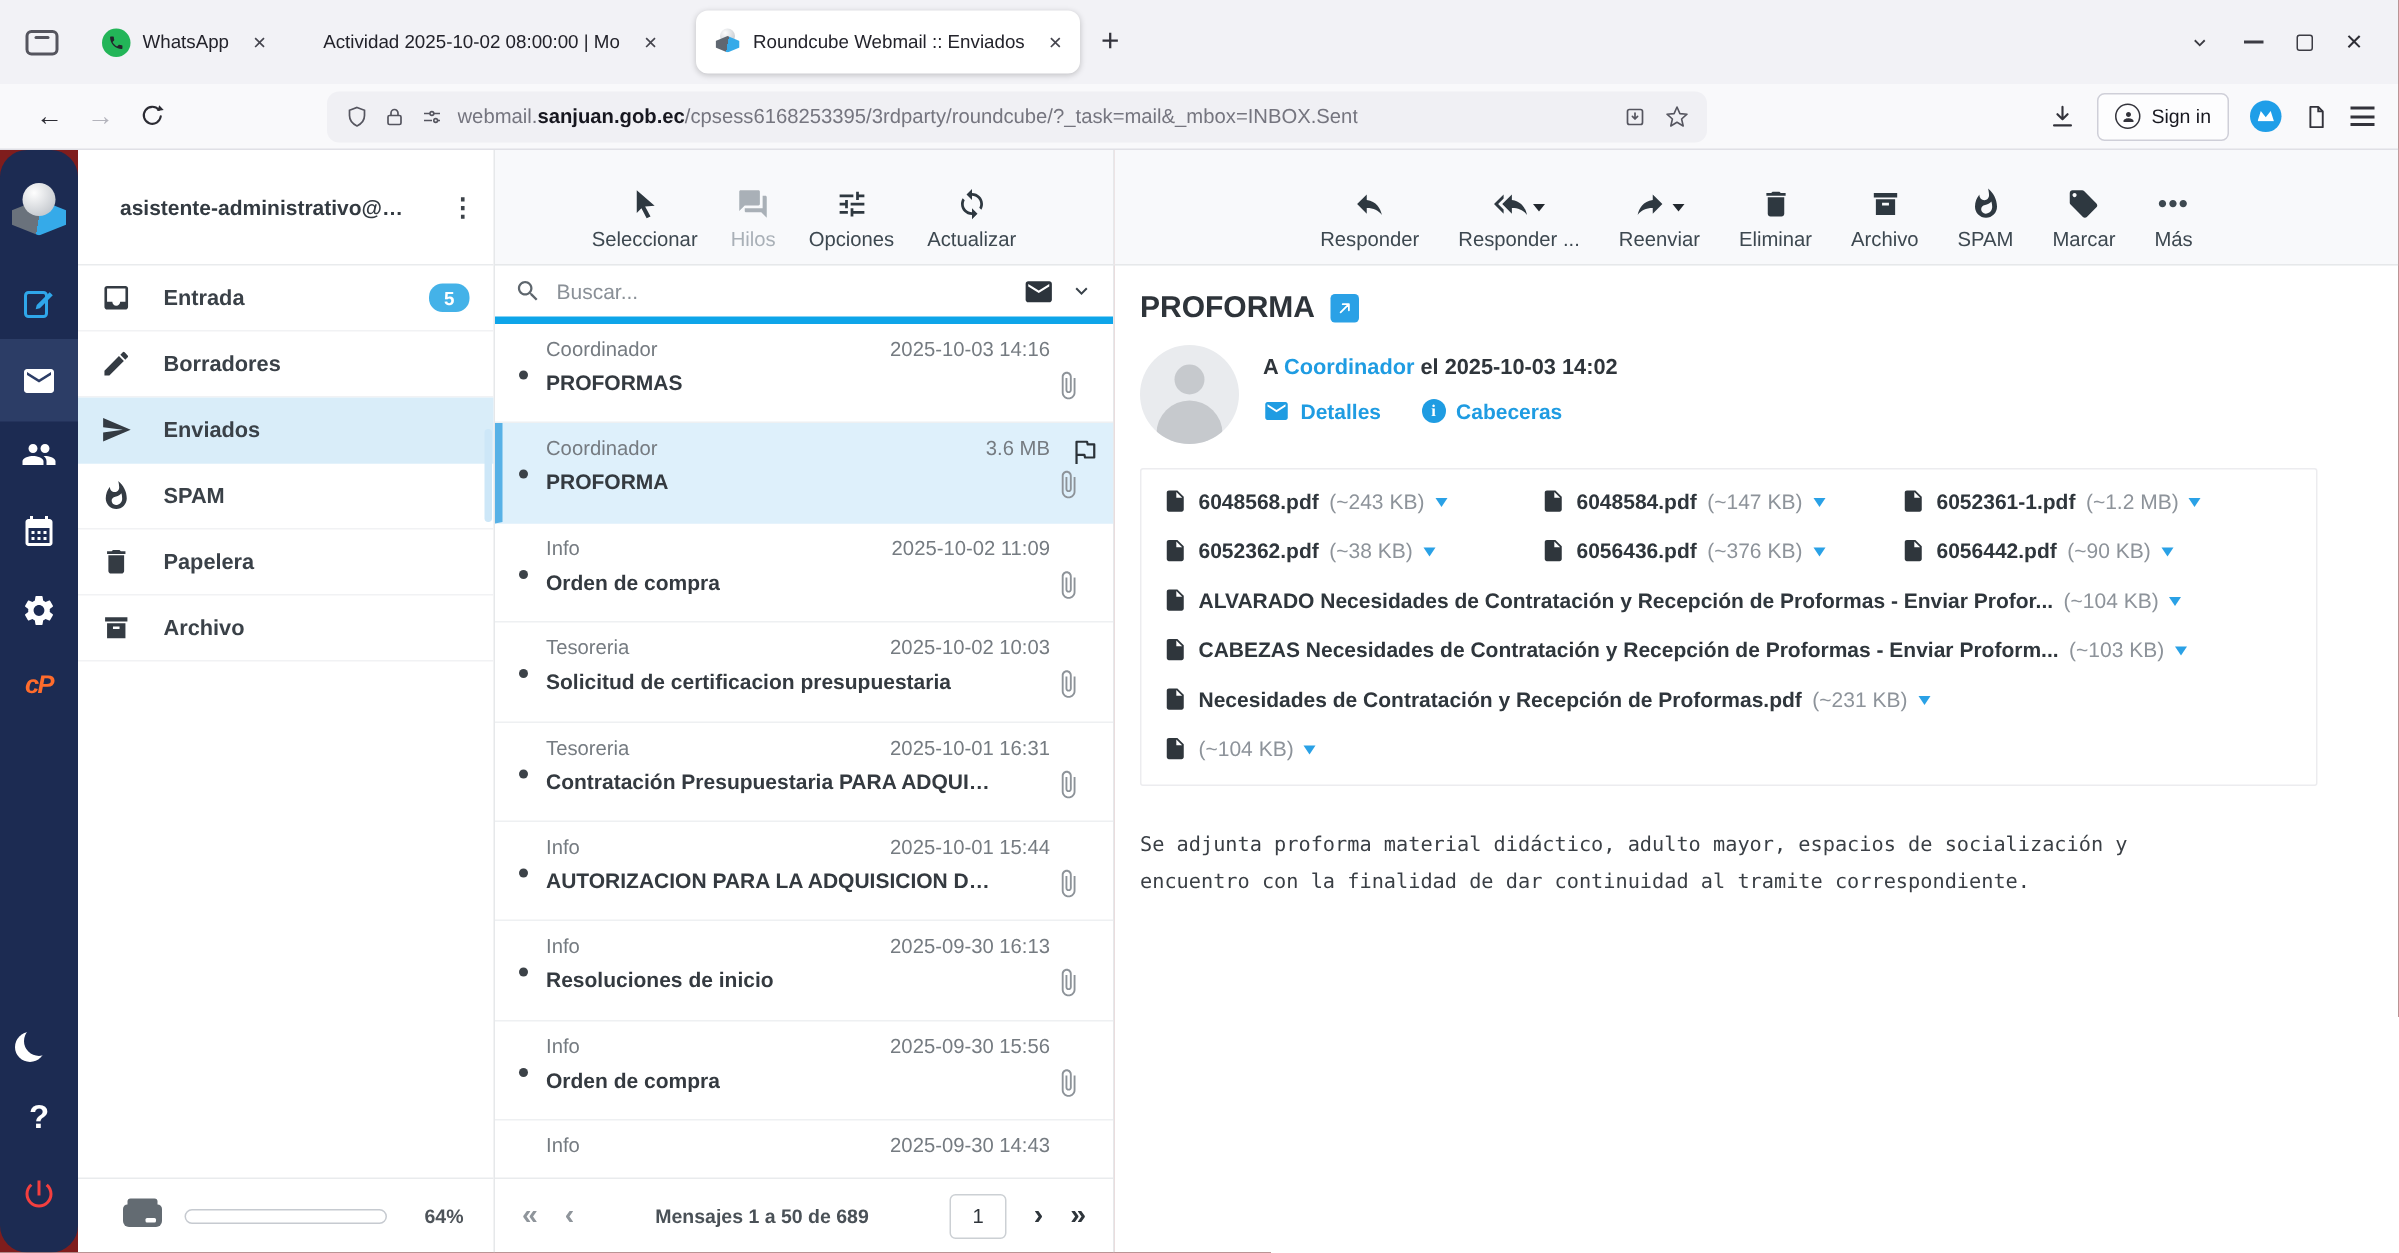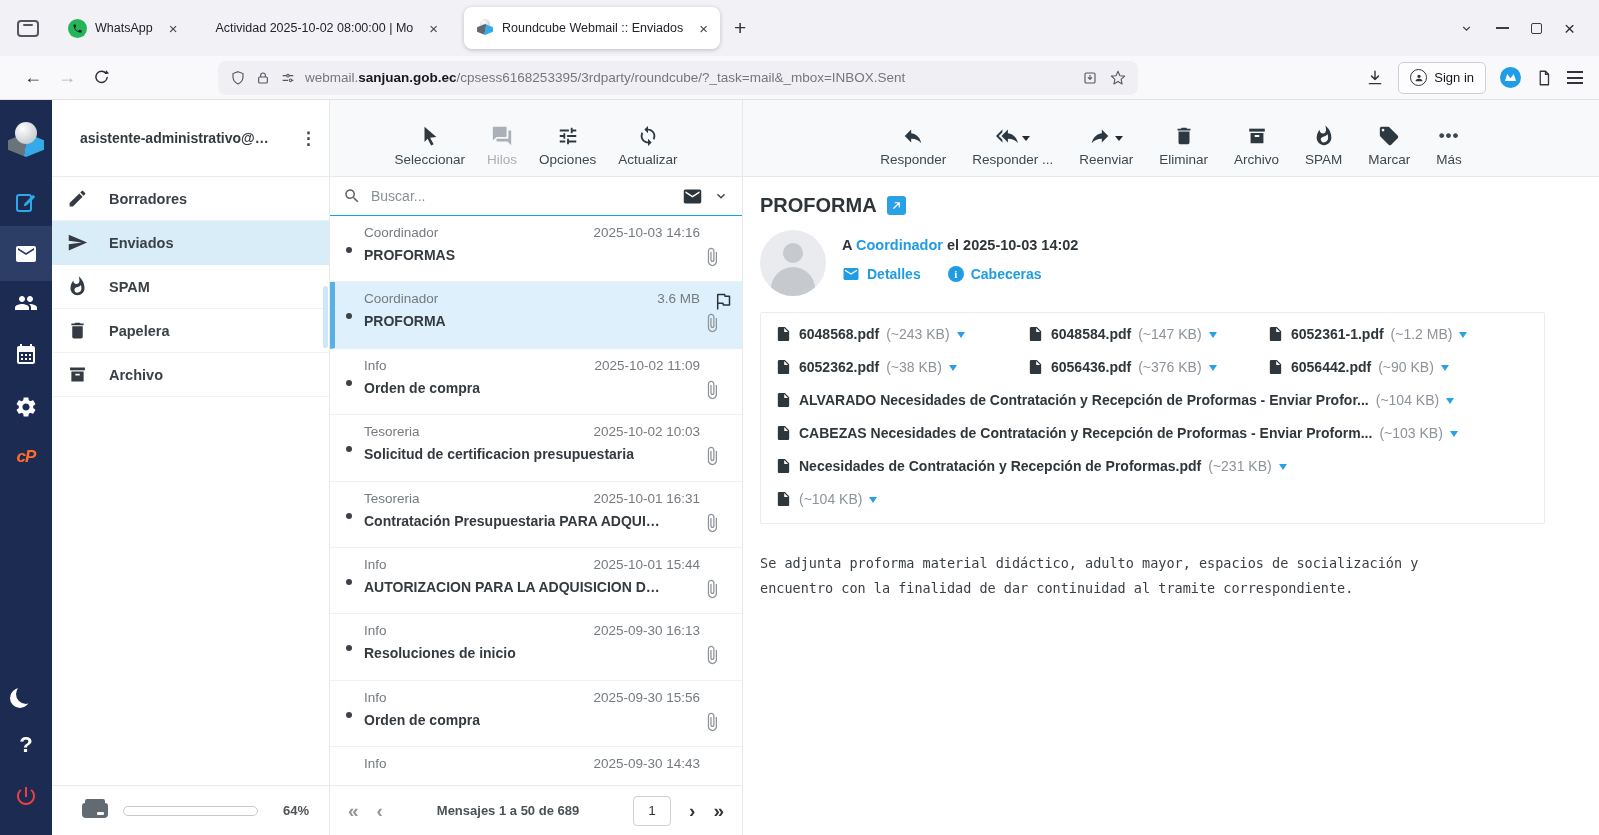--- a/index.html
+++ b/index.html
@@ -44,21 +44,21 @@
   .signin .pico svg { width:10px; height:10px; color:#33333b; }
   .blueball { width:21px; height:21px; border-radius:50%; background:#1f9ee8; display:flex; align-items:center; justify-content:center; }
   .blueball span { width:11px; height:7px; background:#fff; clip-path:polygon(0 100%,20% 0,50% 60%,80% 0,100% 100%); }
   .burger { display:flex; flex-direction:column; gap:3.5px; }
   .burger i { width:16px; height:2px; background:#33333b; }
 
   
   .app { position:absolute; top:100px; left:0; right:0; bottom:0; display:flex; }
 
   
-  .rail { width:52px; background:#1c2b52; position:relative; flex:none; }
+  .rail { width:52px; background:#1c2b52; position:relative; flex:none;border-radius:18px; }
   .ritem { position:absolute; left:0; width:52px; display:flex; justify-content:center; align-items:center; }
   .ritem svg { width:24px; height:24px; color:#fff; }
   .r-compose svg { color:#2fa7ea; }
   .r-mailblk { top:126px; height:55px; background:#2c3d66; width:52px; }
   .rc-big { width:40px; height:40px; position:relative; }
   .rc-big .base { position:absolute; left:2px; top:12px; width:36px; height:24px; clip-path:polygon(50% 0,100% 30%,100% 70%,50% 100%,0 70%,0 30%); background:linear-gradient(100deg,#6a727c 50%,#35aae9 50%); }
   .rc-big .sphere { position:absolute; left:9px; top:1px; width:22px; height:22px; border-radius:50%; background:radial-gradient(circle at 35% 30%, #fefefe, #b5bac1); }
   .cp-logo { font-size:17px; font-weight:800; font-style:italic; color:#ff6c2c; letter-spacing:-1px; }
   .moon { width:20px; height:20px; border-radius:50%; box-shadow:-6px 4px 0 0 #fff; }
   .qmark { font-size:22px; font-weight:800; color:#fff; }
@@ -82,21 +82,21 @@
   .qpct { font-size:13px; font-weight:700; color:#4e545a; margin-left:10px; }
 
   
   .list { width:413px; background:#fff; border-right:1px solid #e6e8ea; position:relative; flex:none; }
   .ltb, .ctb { height:77px; background:#f8f9fb; border-bottom:1px solid #e6e8ea; display:flex; align-items:flex-end; justify-content:center; gap:22px; padding-bottom:9px; }
   .tbtn { display:flex; flex-direction:column; align-items:center; gap:5px; font-size:13.5px; color:#3d4850; }
   .tbtn .irow { display:flex; align-items:flex-end; }
   .tbtn svg { width:22px; height:22px; color:#2e3840; }
   .tbtn.dis, .tbtn.dis svg { color:#a9b0b7; }
   .dcaret { width:0; height:0; border:4px solid transparent; border-top:5px solid #23292f; margin:0 0 2px 4px; }
-  .search { height:39px; border-bottom:1px solid #0ea5e9; display:flex; align-items:center; gap:10px; padding:0 13px; }
+  .search { height:39px; border-bottom:5px solid #0ea5e9; display:flex; align-items:center; gap:10px; padding:0 13px; }
   .search svg.mag { width:18px; height:18px; color:#5e666d; }
   .search input { flex:1; border:0; outline:0; font-size:14px; color:#333; background:transparent; font-family:"Liberation Sans",sans-serif; }
   .search input::placeholder { color:#8a9097; }
   .search svg.env { width:21px; height:21px; color:#2c343c; }
   .search svg.chv { width:16px; height:16px; color:#39424a; }
   .rows { position:absolute; top:116px; left:0; right:0; bottom:50px; overflow:hidden; }
   .mrow { height:66.4px; padding:9px 12px 0 16px; border-bottom:1px solid #eef0f2; position:relative; }
   .mrow.sel { background:#def0fb; border-left:5px solid #57b1e6; padding-left:11px; border-bottom-color:#def0fb; }
   .l1 { display:flex; font-size:13.5px; color:#757b81; padding:0 30px 0 18px; }
   .l1 .meta { margin-left:auto; }
@@ -412,20 +412,27 @@
         </div>
     </div>
 
     <div class="folders">
       <div class="acct">
         <span>asistente-administrativo@…</span>
         <span class="kebab">⋮</span>
       </div>
       <div class="folder">
         <svg>
+            <use href="#i-inbox"></use>
+          </svg>
+        <span>Entrada</span>
+        <span class="fbadge">5</span>
+      </div>
+      <div class="folder">
+        <svg>
             <use href="#i-pencil"></use>
           </svg>
         <span>Borradores</span>
       </div>
       <div class="folder sel">
         <svg>
             <use href="#i-send"></use>
           </svg>
         <span>Enviados</span>
       </div>

